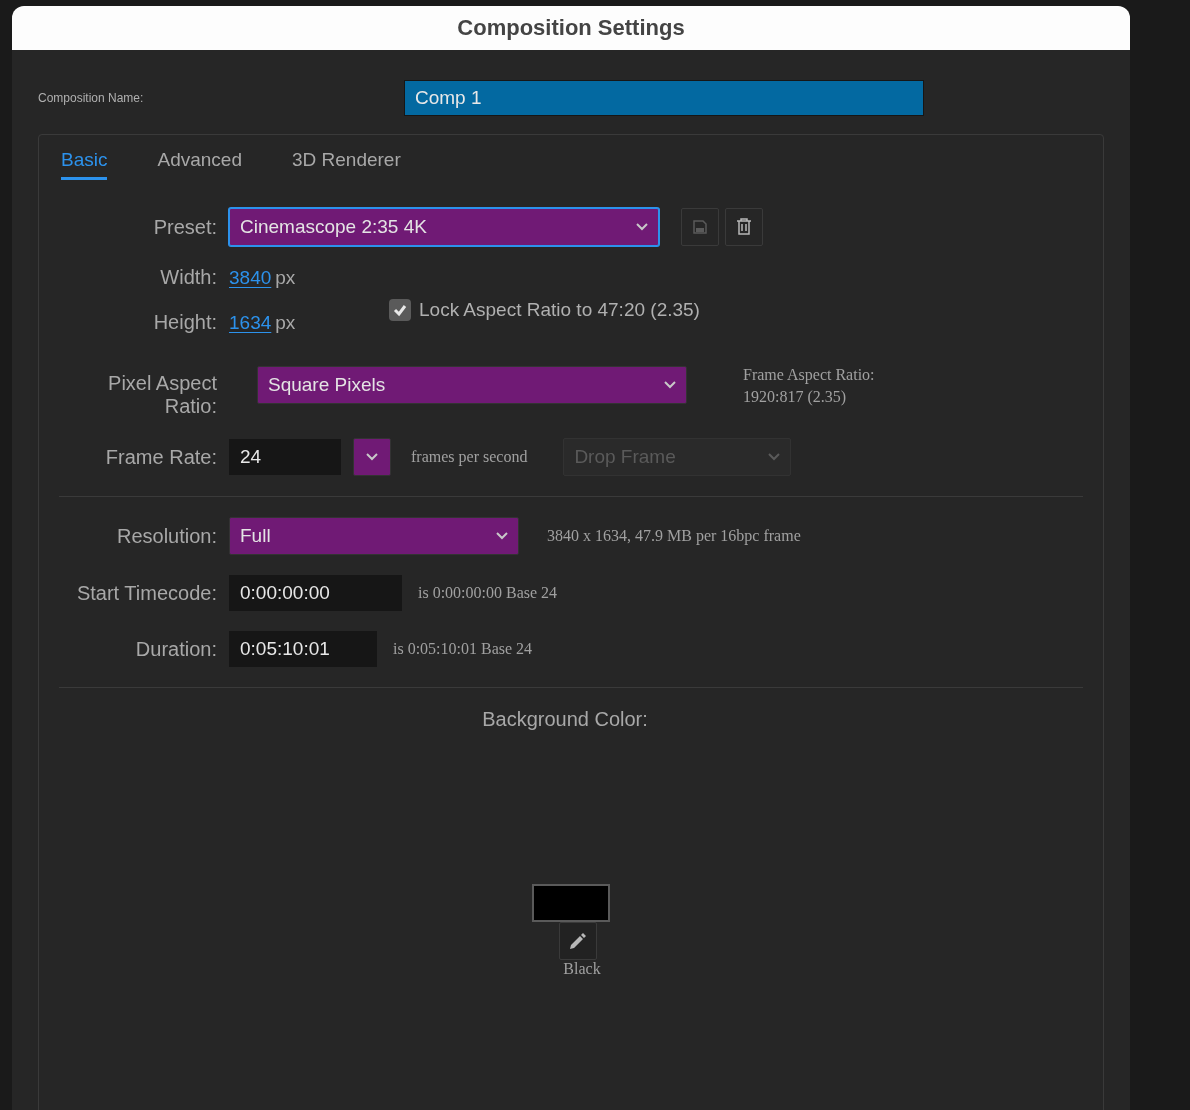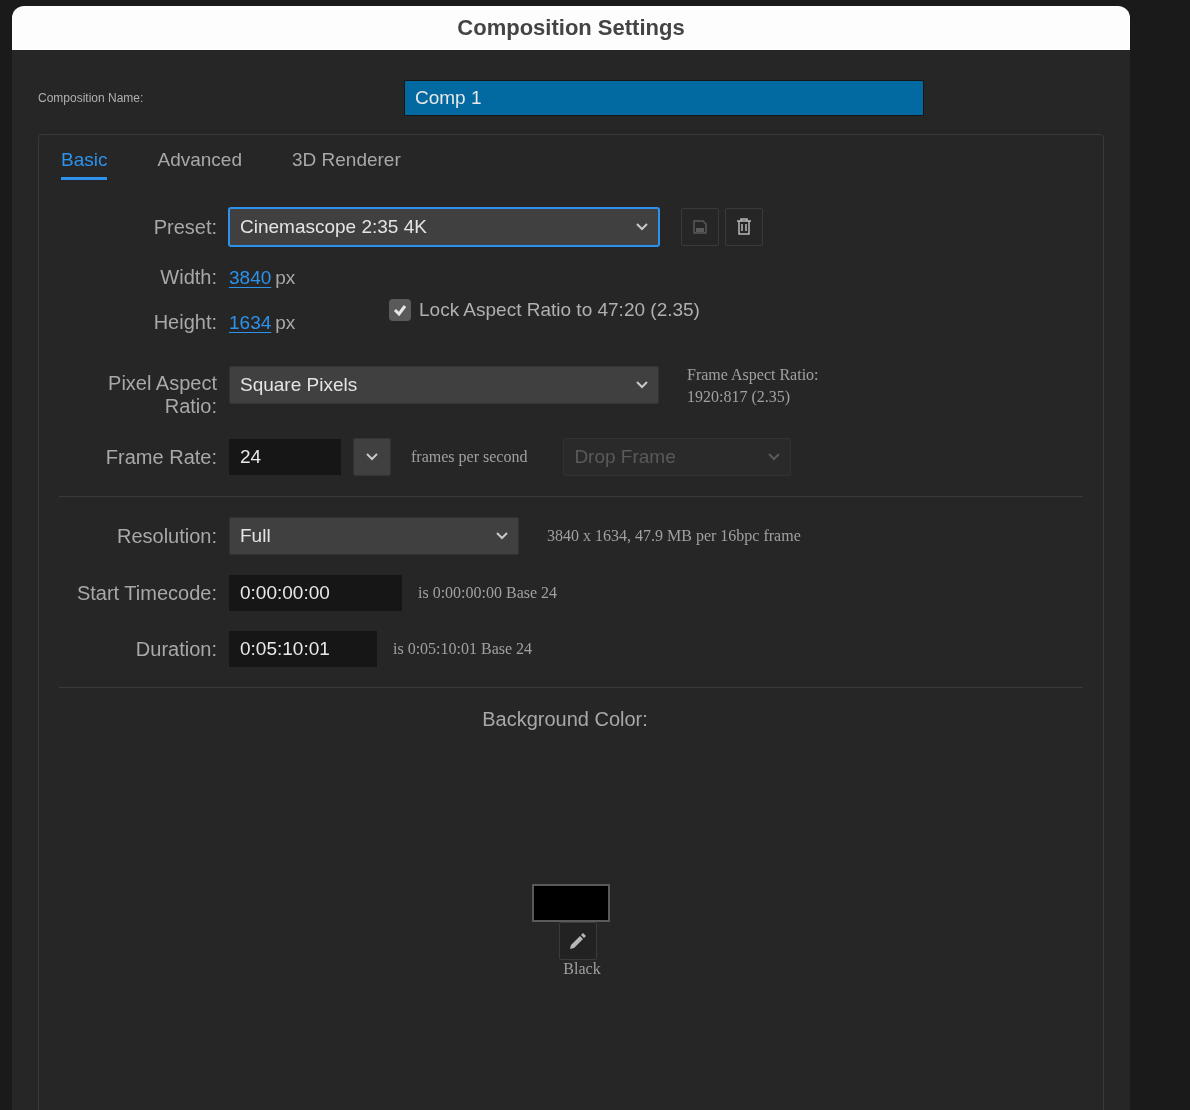--- a/index.html
+++ b/index.html
@@ -59,21 +59,21 @@
   .tab.active { color: #2c92ec; border-bottom: 3px solid #2c92ec; }
   .form-row { display: flex; align-items: center; margin-bottom: 20px; }
   .label {
     flex: 0 0 170px;
     text-align: right;
     padding-right: 12px;
     font-size: 20px;
     color: #a8a8a8;
   }
   .dropdown {
-    background: #404040;
+    background: #701a75;
     border: 1px solid #333;
     height: 38px;
     display: flex;
     align-items: center;
     justify-content: space-between;
     padding: 0 10px;
     color: #e4e4e4;
     border-radius: 2px;
   }
   .dropdown.focused { border: 1px solid #2c92ec; box-shadow: 0 0 0 1px #2c92ec; }
@@ -193,21 +193,21 @@
         <div class="row" style="align-self:center;">
           <div class="checkbox">
             <svg class="check-svg" viewBox="0 0 14 14">
                 <path d="M2 7 L6 11 L12 3"></path>
               </svg>
           </div>
           <span>Lock Aspect Ratio to 47:20 (2.35)</span>
         </div>
       </div>
 
-      <div class="form-row" style="margin-top:12px; align-items:flex-start;">
+      <div class="form-row" style="margin-top:12px; align-items:flex-start;gap:28px;">
         <div class="label" style="padding-top:6px;">Pixel Aspect Ratio:</div>
         <div class="dropdown" style="width:430px;">
           <span>Square Pixels</span>
           <svg class="chev" viewBox="0 0 12 12">
               <path d="M1 3 L6 8 L11 3" stroke="#c8c8c8" stroke-width="2" fill="none"></path>
             </svg>
         </div>
         <div class="right-col info-text">
           <div>Frame Aspect Ratio:</div>
           <div style="margin-top:4px;">1920:817 (2.35)</div>

